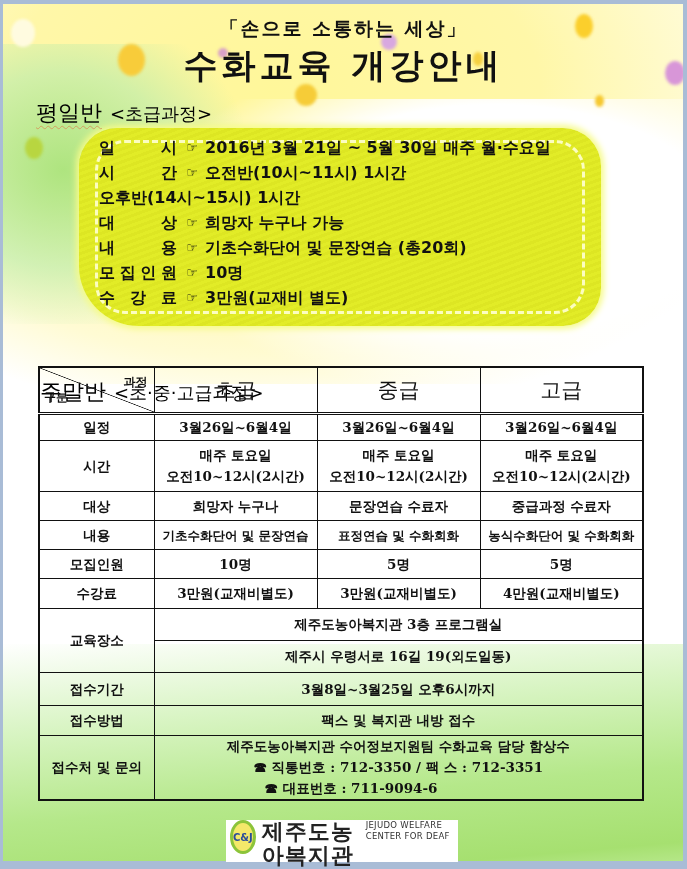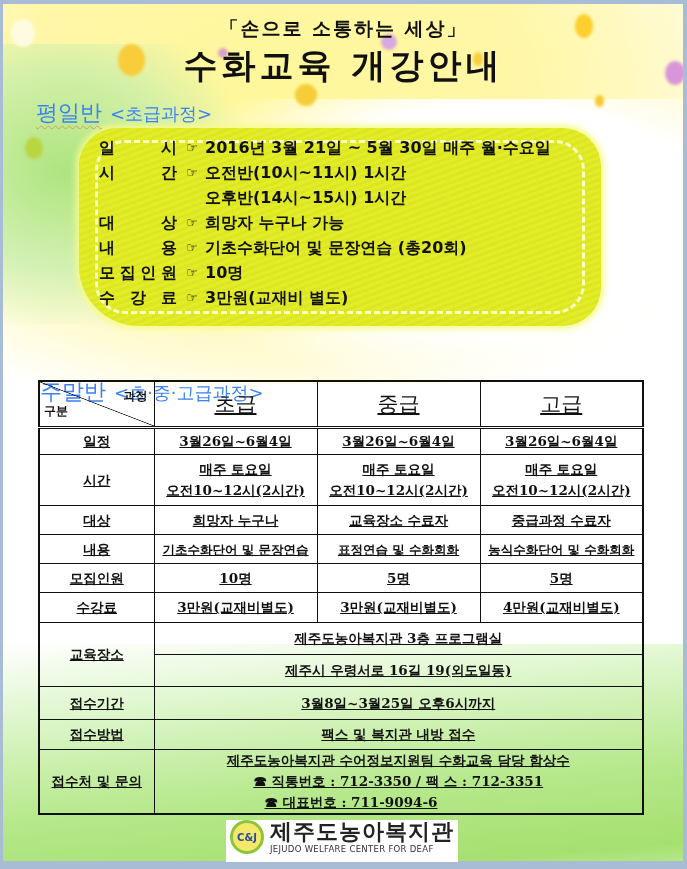--- a/index.html
+++ b/index.html
@@ -51,60 +51,59 @@
     position:absolute; left:0; width:687px; top:16px; text-align:center;
     font-family:"DejaVu Serif", serif; font-weight:bold; font-size:19px; color:#111;
     letter-spacing:2px;
   }
   .title {
     position:absolute; left:0; width:687px; top:43px; text-align:center;
     font-family:"DejaVu Serif", serif; font-weight:bold; font-size:34px; color:#111;
     letter-spacing:4px;
   }
   .section-h {
-    position:absolute; font-size:22px; color:#3b82f6;
+    position:absolute; font-size:22px; color:#000000;
   }
   .section-h .sub { font-size:18px; margin-left:8px; }
   .section-h .main { text-decoration: underline wavy #d2a060 1px; text-underline-offset:5px; }
   .weekday-list {
     position:absolute; left:99px; top:135px; font-size:16px; font-weight:bold; color:#111;
     line-height:25px;
   }
   .wrow { display:flex; white-space:nowrap; }
   .wlabel { width:78px; display:flex; justify-content:space-between; }
   .hand { width:22px; text-align:center; font-size:13px; margin:0 2px 0 4px; }
   .wval { }
-  .indent { padding-left:106px; }
+  .indent { }
   table.sched {
-    position:absolute; left:38px; top:380px; width:606px;
+    position:absolute; left:38px; top:366px; width:606px;
     border-collapse:collapse; border:2px solid #111;
     font-family:"DejaVu Serif", serif; font-size:13.5px; font-weight:bold; color:#111;
     table-layout:fixed;
-    text-decoration:underline;
   }
   table.sched td { border:1px solid #111; text-align:center; padding:0 2px; line-height:21px; }
   table.sched col.c0 { width:115px; }
   table.sched tr.head td { height:44px; font-weight:normal; font-size:21px; border-bottom:3px double #111; }
   td.diag {
     position:relative;
     background: linear-gradient(to bottom left, transparent calc(50% - 0.7px), #111 50%, transparent calc(50% + 0.7px));
   }
   td.diag .tr { position:absolute; right:6px; top:4px; font-size:12px; font-weight:bold; }
   td.diag .bl { position:absolute; left:4px; bottom:4px; font-size:12px; font-weight:bold; }
   .logo {
     position:absolute; left:226px; top:820px; width:232px; height:42px;
     background:#ffffff; display:flex; 
   }
   .logo-emblem {
     width:34px; height:34px; margin:0 6px 0 4px; border-radius:50%;
     border:3px solid #8cc43a; box-sizing:border-box; background:#f4e86a;
     display:flex; align-items:center; justify-content:center;
     font-size:10px; font-weight:bold; color:#2a4c9a;
   }
-  .logo-text { display:flex; flex-direction:column; }
+  .logo-text { display:flex; flex-direction:row; }
   .logo-ko { font-size:22px; font-weight:bold; color:#222; letter-spacing:1px; line-height:24px; }
   .logo-en { font-size:8.5px; color:#333; line-height:11px; letter-spacing:0.3px; }
 </style>
 </head>
 <body>
 
 <div class="frame">
   <div class="bg">
     <div class="bg-yellow"></div>
     <div class="bg-greenblob"></div>
@@ -228,21 +227,21 @@
           <div>오전10~12시(2시간)</div>
         </td>
     <td>
           <div>매주 토요일</div>
           <div>오전10~12시(2시간)</div>
         </td>
   </tr>
   <tr style="height:29px">
     <td>대상</td>
     <td>희망자 누구나</td>
-    <td>교육장소 수료자</td>
+    <td>문장연습 수료자</td>
     <td>중급과정 수료자</td>
   </tr>
   <tr style="height:29px">
     <td>내용</td>
     <td style="font-size:12.5px;white-space:nowrap;">기초수화단어 및 문장연습</td>
     <td style="font-size:12.5px;white-space:nowrap;">표정연습 및 수화회화</td>
     <td style="font-size:12.5px;white-space:nowrap;">농식수화단어 및 수화회화</td>
   </tr>
   <tr style="height:29px">
     <td>모집인원</td>

